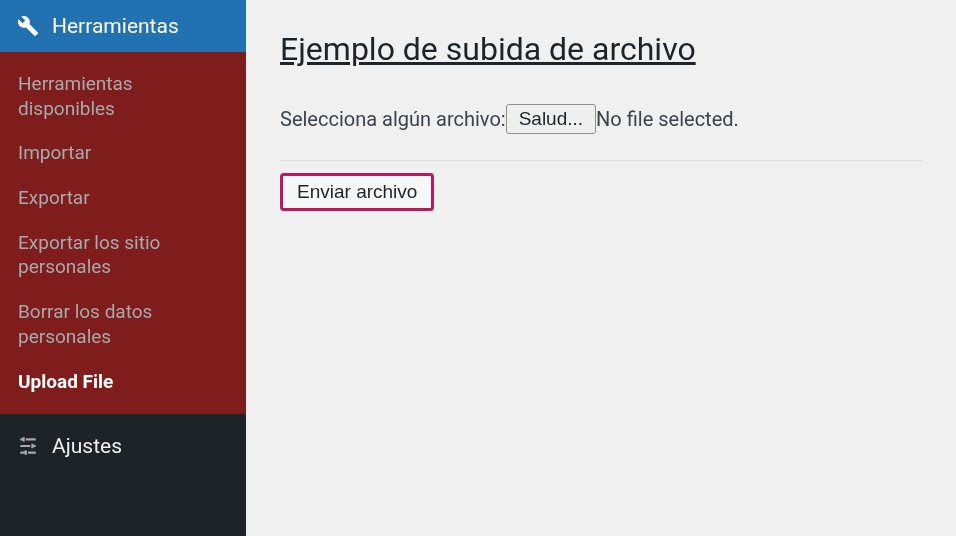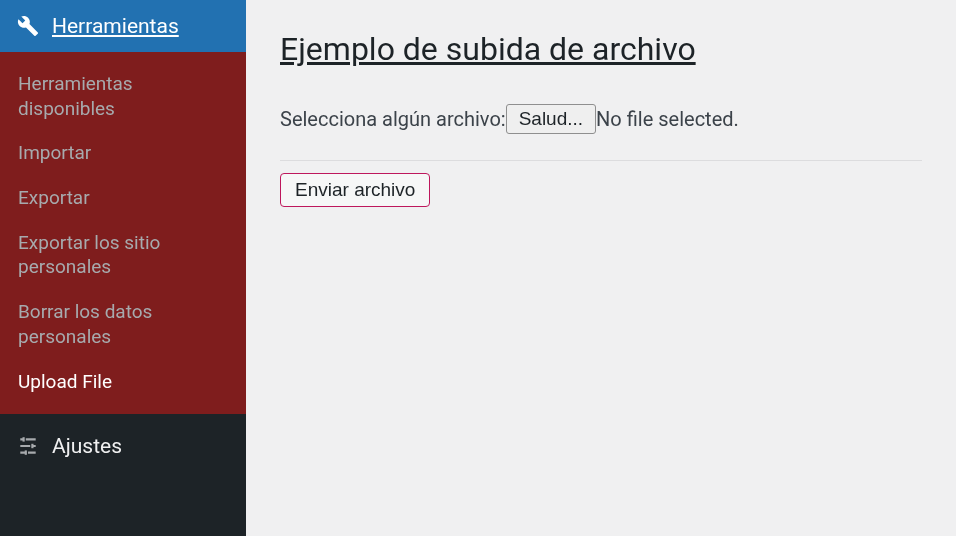--- a/index.html
+++ b/index.html
@@ -20,21 +20,20 @@
     }
     .sidebar-header {
       background: #2271b1;
       color: #fff;
       padding: 14px 14px 14px 16px;
       display: flex;
       align-items: center;
       gap: 12px;
       font-size: 21px;
       position: relative;
-      text-decoration: underline;
     }
     .sidebar-header::after {
       content: "";
       position: absolute;
       right: -12px;
       top: 50%;
       transform: translateY(-50%);
       width: 0;
       height: 0;
       border-top: 12px solid transparent;
@@ -54,21 +53,21 @@
     }
     .sidebar-item {
       color: #a7aaad;
       padding: 10px 18px;
       font-size: 19px;
       line-height: 1.3;
       cursor: pointer;
     }
     .sidebar-item.current {
       color: #fff;
-      font-weight: 400;
+      font-weight: 700;
     }
     .sidebar-settings {
       background: #1d2327;
       color: #f0f0f1;
       padding: 14px 16px;
       display: flex;
       align-items: center;
       gap: 12px;
       font-size: 21px;
       cursor: pointer;
@@ -114,21 +113,21 @@
     }
     .divider {
       border: none;
       border-top: 1px solid #dcdcde;
       margin-bottom: 12px;
     }
     .submit-btn {
       font-size: 19px;
       padding: 5px 14px;
       background: #f6f7f7;
-      border: 1px solid #be185d;
+      border: 3px solid #be185d;
       border-radius: 4px;
       cursor: pointer;
       color: #1d2327;
     }
   </style>
 </head>
 <body>
 
 <div class="sidebar">
   <div class="sidebar-header">

